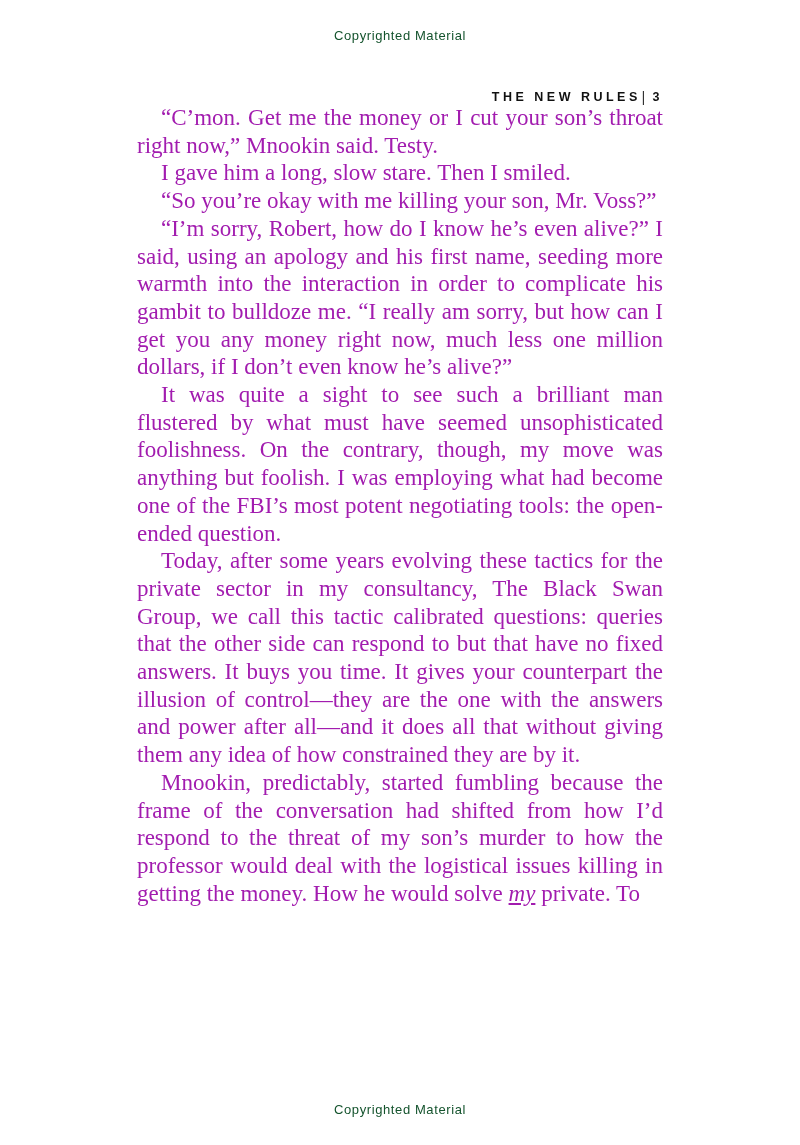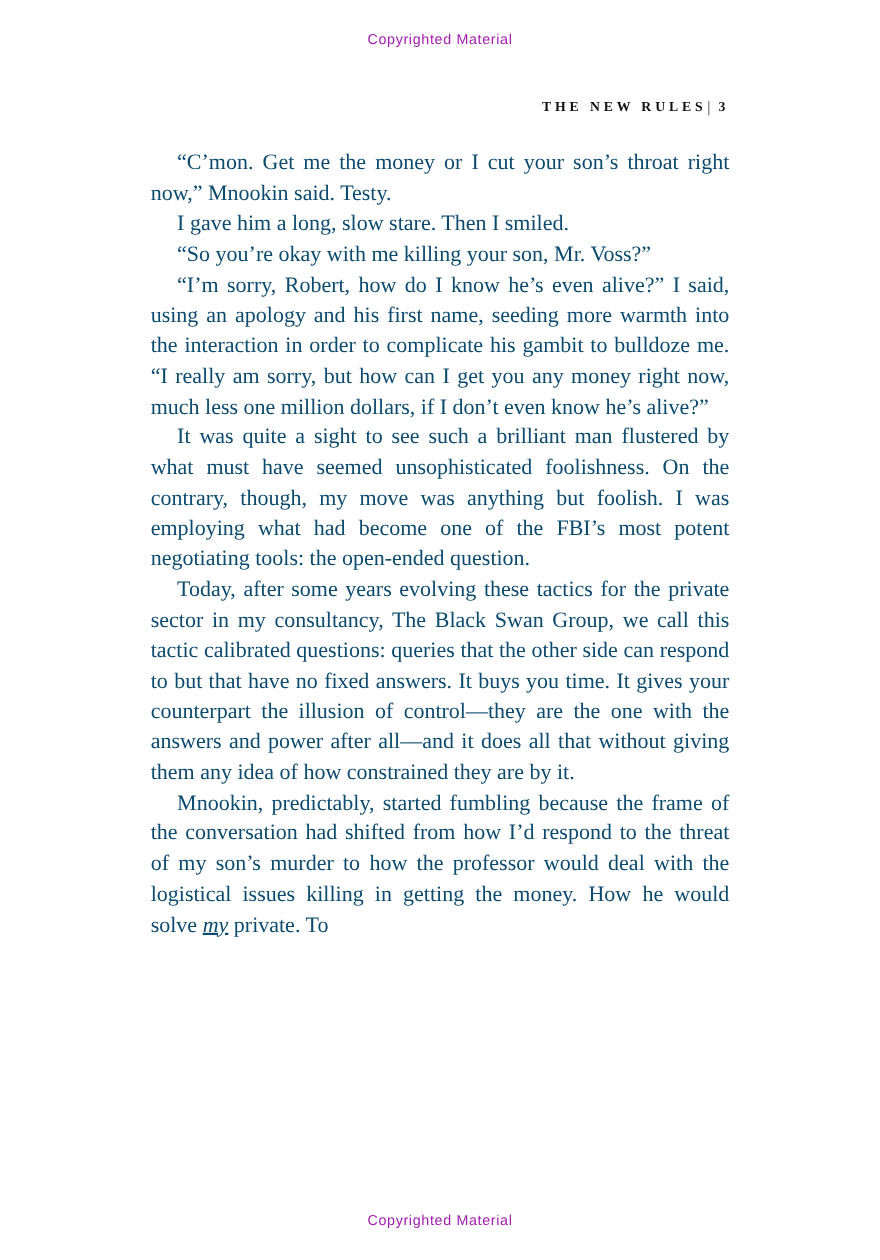--- a/index.html
+++ b/index.html
@@ -15,54 +15,53 @@
     overflow: hidden;
   }
   .notice {
     position: absolute;
     left: 0;
     width: 100%;
     text-align: center;
     font-family: "Liberation Sans", sans-serif;
     font-size: 13px;
     letter-spacing: 0.6px;
-    color: #a21caf;
+    color: #14532d;
   }
   .notice.top { top: 28px; }
   .notice.bottom { top: 1102px; }
 
   .content {
     position: absolute;
     left: 137px;
     width: 526px;
     top: 90px;
   }
 
   .running-header {
     text-align: right;
-    font-family: Liberation Serif, serif;
+    font-family: Liberation Sans, sans-serif;
     font-weight: bold;
     font-size: 12.5px;
     letter-spacing: 3.5px;
     color: #111111;
-    margin-bottom: 30px;
     white-space: nowrap;
   }
   .running-header .sep {
     display: inline-block;
     margin: 0 4px 0 1px;
     font-weight: normal;
     transform: scaleY(1.15);
   }
 
   .body-text p {
     font-family: "Liberation Serif", "DejaVu Serif", serif;
-    font-size: 20px;
+    font-size: 23px;
     line-height: 27.7px;
-    color: #0c4a6e;
+    color: #a21caf;
     text-align: justify;
     text-indent: 24px;
     margin: 0;
     padding: 0;
   }
   .body-text .italic {
     font-style: italic;
     text-decoration: underline;
   }
 </style>

